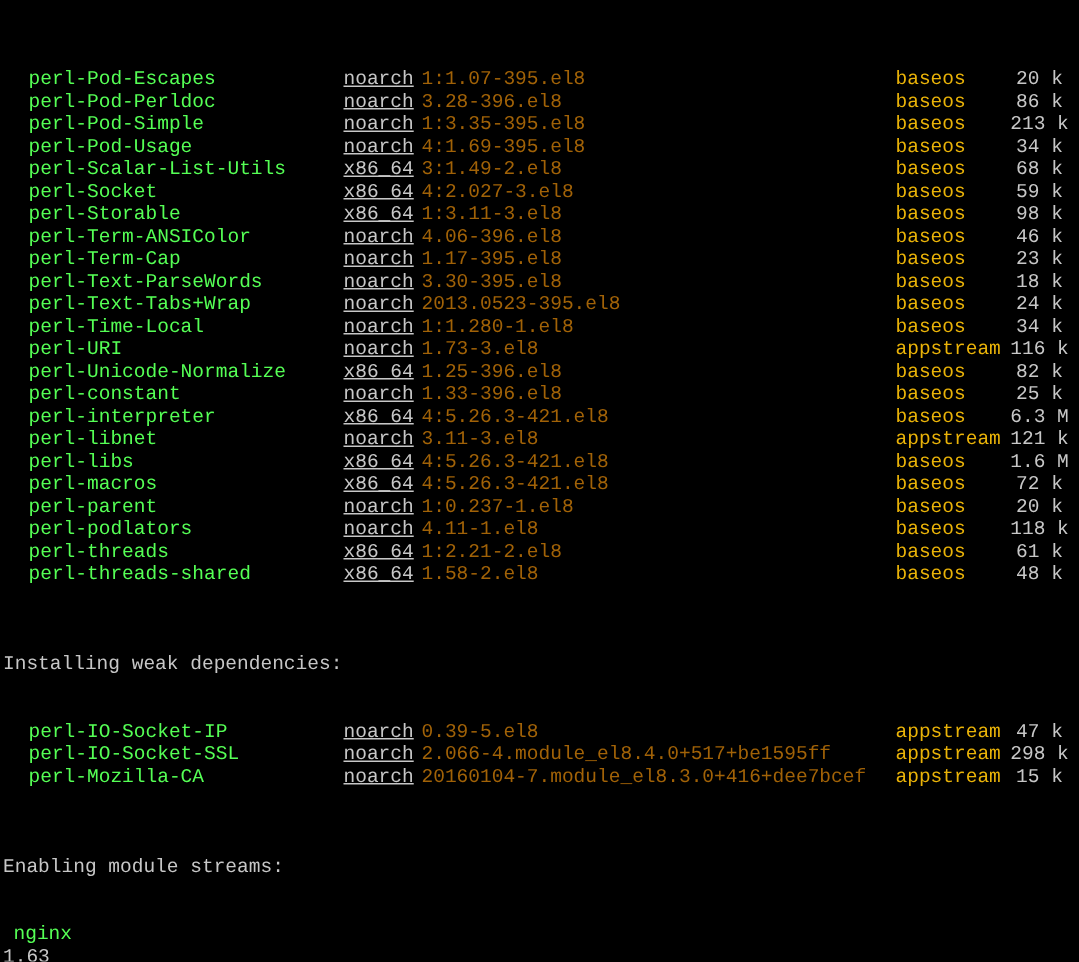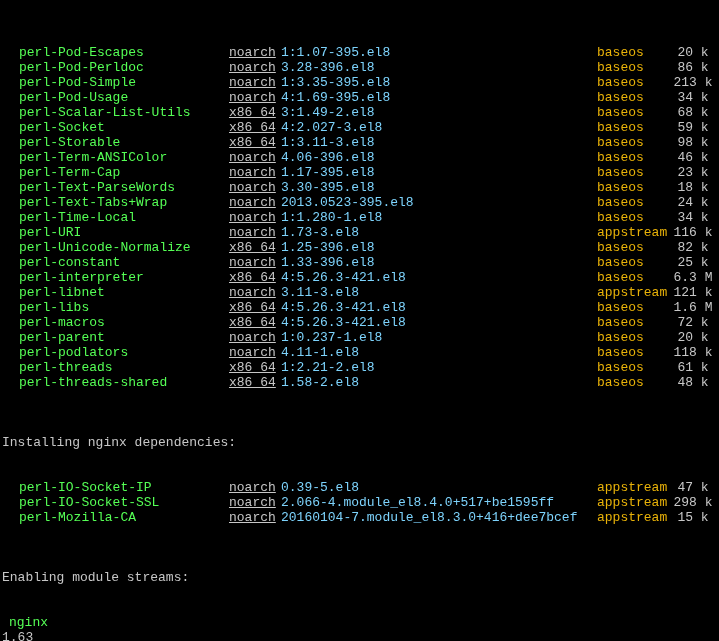--- a/index.html
+++ b/index.html
@@ -26,21 +26,21 @@
     padding-left: 7px;
     margin-left: 10px;
   }
   .arch {
     color: #c7c7c7;
     width: 52px;
     flex: 0 0 auto;
     text-decoration: underline;
   }
   .ver {
-    color: #7dd3fc;
+    color: #a16207;
     flex: 1 1 auto;
   }
   .repo {
     color: #eab308;
     width: 72px;
     flex: 0 0 auto;
   }
   .size {
     color: #c7c7c7;
     width: 48px;
@@ -57,21 +57,21 @@
   }
   .modver { color: #c7c7c7; flex: 1 1 auto; }
 </style>
 </head>
 <body>
 
 <div class="term">
 
   <div id="pkg-main"><div class="row"><div class="pkg">perl-Pod-Escapes</div><div class="arch">noarch</div><div class="ver">1:1.07-395.el8</div><div class="repo">baseos</div><div class="size">20 k</div></div><div class="row"><div class="pkg">perl-Pod-Perldoc</div><div class="arch">noarch</div><div class="ver">3.28-396.el8</div><div class="repo">baseos</div><div class="size">86 k</div></div><div class="row"><div class="pkg">perl-Pod-Simple</div><div class="arch">noarch</div><div class="ver">1:3.35-395.el8</div><div class="repo">baseos</div><div class="size">213 k</div></div><div class="row"><div class="pkg">perl-Pod-Usage</div><div class="arch">noarch</div><div class="ver">4:1.69-395.el8</div><div class="repo">baseos</div><div class="size">34 k</div></div><div class="row"><div class="pkg">perl-Scalar-List-Utils</div><div class="arch">x86_64</div><div class="ver">3:1.49-2.el8</div><div class="repo">baseos</div><div class="size">68 k</div></div><div class="row"><div class="pkg">perl-Socket</div><div class="arch">x86_64</div><div class="ver">4:2.027-3.el8</div><div class="repo">baseos</div><div class="size">59 k</div></div><div class="row"><div class="pkg">perl-Storable</div><div class="arch">x86_64</div><div class="ver">1:3.11-3.el8</div><div class="repo">baseos</div><div class="size">98 k</div></div><div class="row"><div class="pkg">perl-Term-ANSIColor</div><div class="arch">noarch</div><div class="ver">4.06-396.el8</div><div class="repo">baseos</div><div class="size">46 k</div></div><div class="row"><div class="pkg">perl-Term-Cap</div><div class="arch">noarch</div><div class="ver">1.17-395.el8</div><div class="repo">baseos</div><div class="size">23 k</div></div><div class="row"><div class="pkg">perl-Text-ParseWords</div><div class="arch">noarch</div><div class="ver">3.30-395.el8</div><div class="repo">baseos</div><div class="size">18 k</div></div><div class="row"><div class="pkg">perl-Text-Tabs+Wrap</div><div class="arch">noarch</div><div class="ver">2013.0523-395.el8</div><div class="repo">baseos</div><div class="size">24 k</div></div><div class="row"><div class="pkg">perl-Time-Local</div><div class="arch">noarch</div><div class="ver">1:1.280-1.el8</div><div class="repo">baseos</div><div class="size">34 k</div></div><div class="row"><div class="pkg">perl-URI</div><div class="arch">noarch</div><div class="ver">1.73-3.el8</div><div class="repo">appstream</div><div class="size">116 k</div></div><div class="row"><div class="pkg">perl-Unicode-Normalize</div><div class="arch">x86_64</div><div class="ver">1.25-396.el8</div><div class="repo">baseos</div><div class="size">82 k</div></div><div class="row"><div class="pkg">perl-constant</div><div class="arch">noarch</div><div class="ver">1.33-396.el8</div><div class="repo">baseos</div><div class="size">25 k</div></div><div class="row"><div class="pkg">perl-interpreter</div><div class="arch">x86_64</div><div class="ver">4:5.26.3-421.el8</div><div class="repo">baseos</div><div class="size">6.3 M</div></div><div class="row"><div class="pkg">perl-libnet</div><div class="arch">noarch</div><div class="ver">3.11-3.el8</div><div class="repo">appstream</div><div class="size">121 k</div></div><div class="row"><div class="pkg">perl-libs</div><div class="arch">x86_64</div><div class="ver">4:5.26.3-421.el8</div><div class="repo">baseos</div><div class="size">1.6 M</div></div><div class="row"><div class="pkg">perl-macros</div><div class="arch">x86_64</div><div class="ver">4:5.26.3-421.el8</div><div class="repo">baseos</div><div class="size">72 k</div></div><div class="row"><div class="pkg">perl-parent</div><div class="arch">noarch</div><div class="ver">1:0.237-1.el8</div><div class="repo">baseos</div><div class="size">20 k</div></div><div class="row"><div class="pkg">perl-podlators</div><div class="arch">noarch</div><div class="ver">4.11-1.el8</div><div class="repo">baseos</div><div class="size">118 k</div></div><div class="row"><div class="pkg">perl-threads</div><div class="arch">x86_64</div><div class="ver">1:2.21-2.el8</div><div class="repo">baseos</div><div class="size">61 k</div></div><div class="row"><div class="pkg">perl-threads-shared</div><div class="arch">x86_64</div><div class="ver">1.58-2.el8</div><div class="repo">baseos</div><div class="size">48 k</div></div></div>
 
-  <div class="section">Installing nginx dependencies:</div>
+  <div class="section">Installing weak dependencies:</div>
   <div id="pkg-weak"><div class="row"><div class="pkg">perl-IO-Socket-IP</div><div class="arch">noarch</div><div class="ver">0.39-5.el8</div><div class="repo">appstream</div><div class="size">47 k</div></div><div class="row"><div class="pkg">perl-IO-Socket-SSL</div><div class="arch">noarch</div><div class="ver">2.066-4.module_el8.4.0+517+be1595ff</div><div class="repo">appstream</div><div class="size">298 k</div></div><div class="row"><div class="pkg">perl-Mozilla-CA</div><div class="arch">noarch</div><div class="ver">20160104-7.module_el8.3.0+416+dee7bcef</div><div class="repo">appstream</div><div class="size">15 k</div></div></div>
 
   <div class="section">Enabling module streams:</div>
   <div id="mods"><div class="modrow"><div class="modname">nginx</div><div class="modver">1.63</div></div><div class="modrow"><div class="modname">perl</div><div class="modver">5.26</div></div></div>
 
   
 
   
   
   

